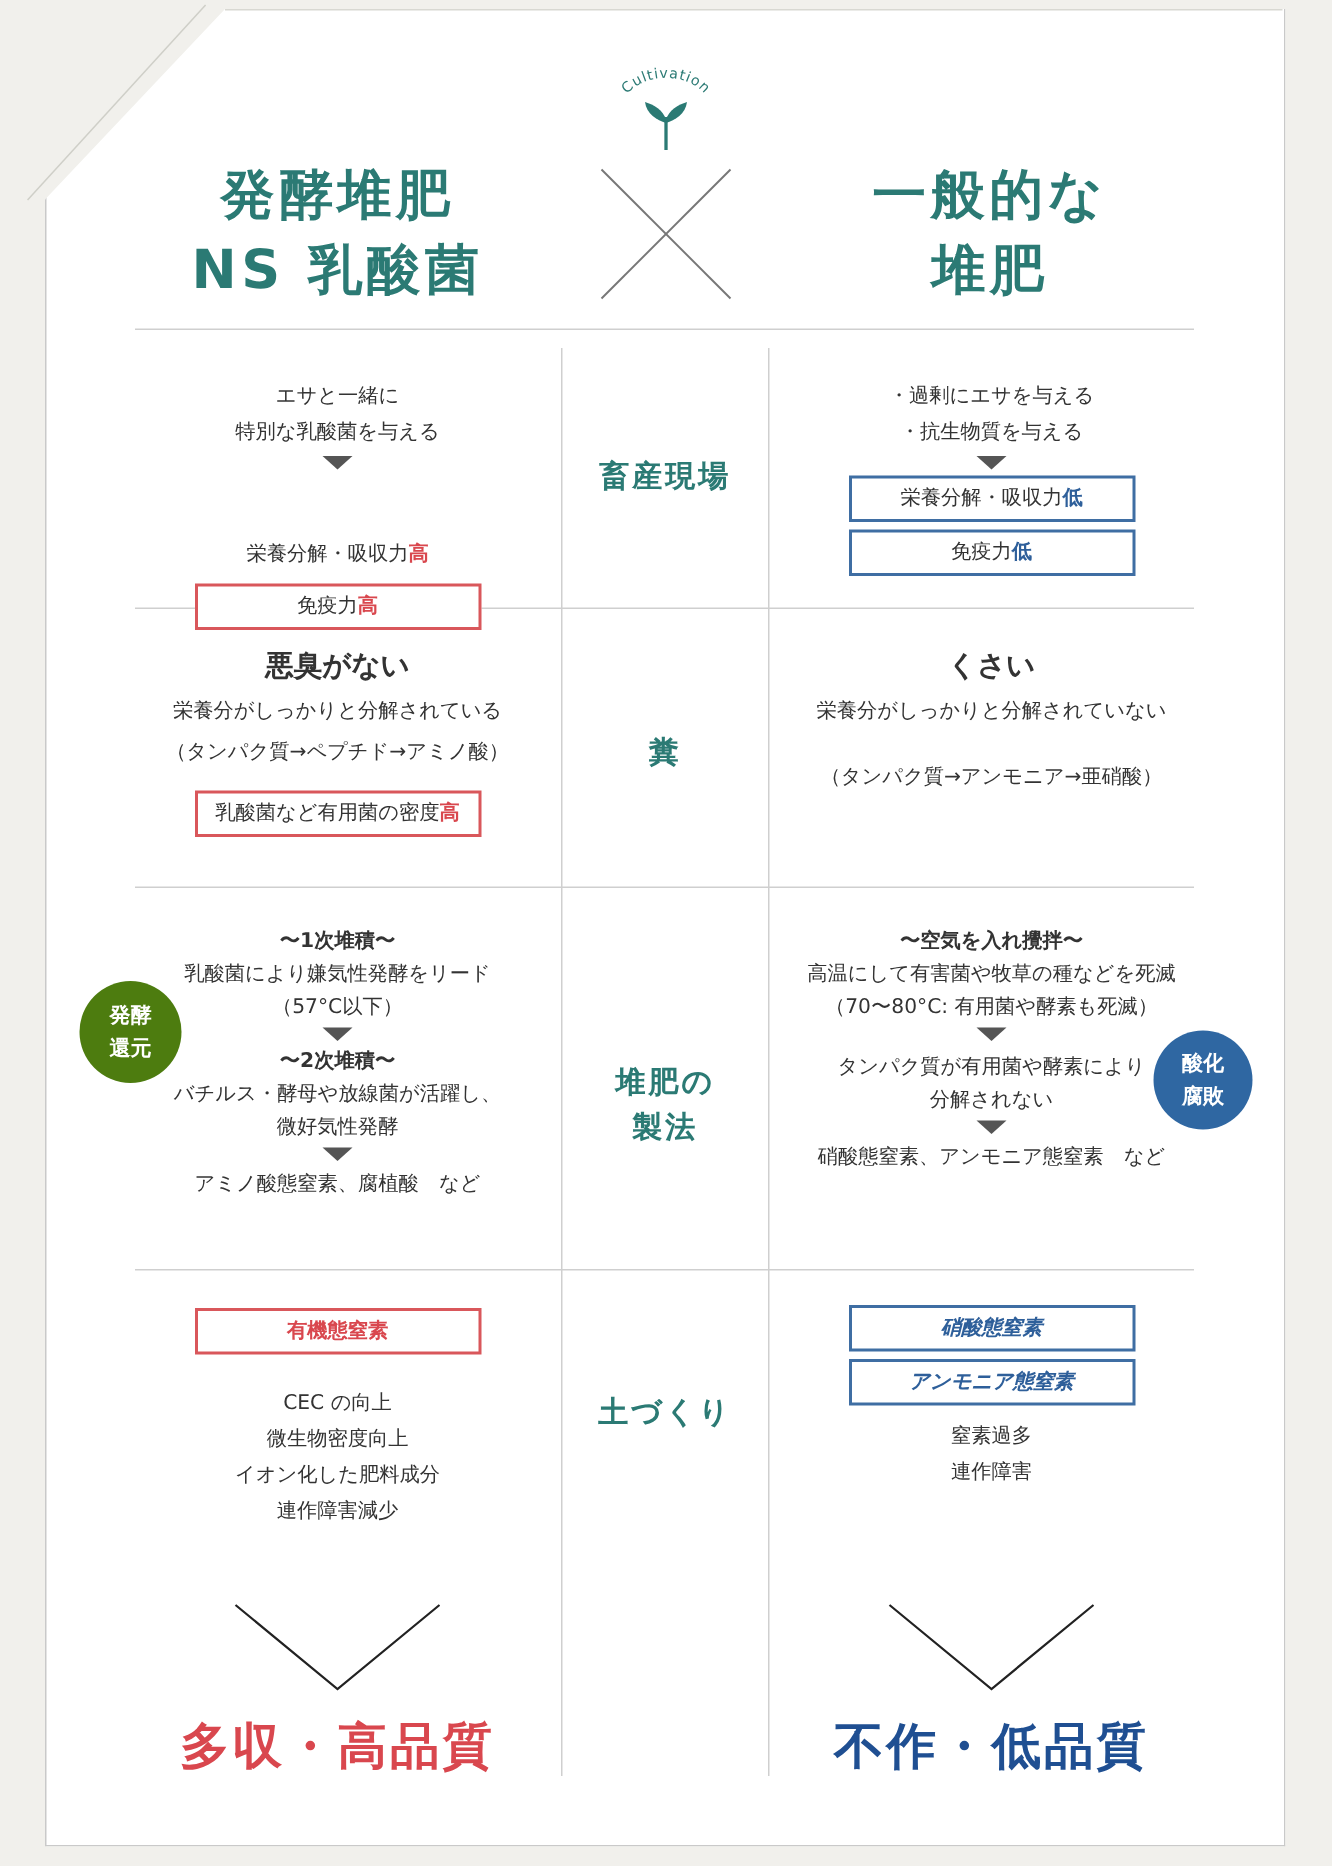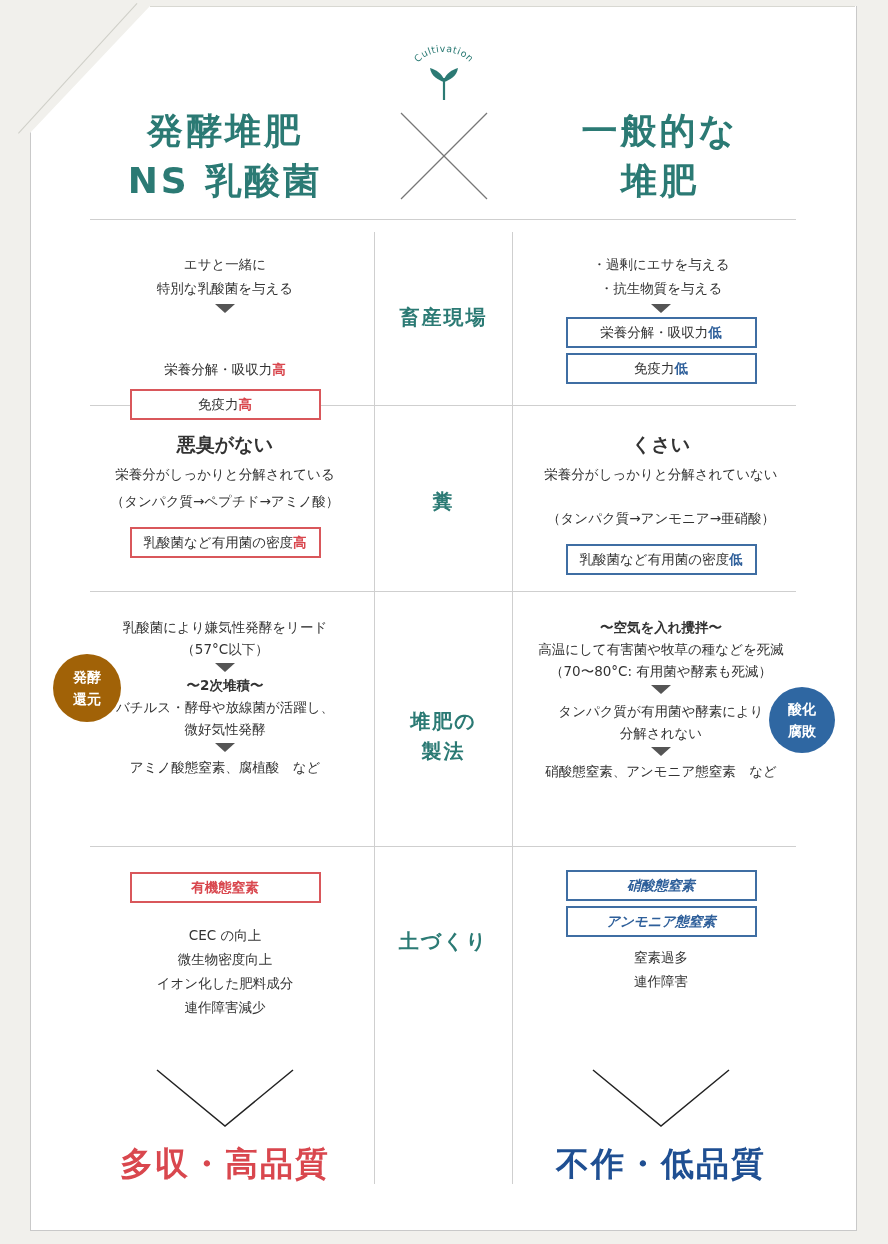--- a/index.html
+++ b/index.html
@@ -50,21 +50,21 @@
   .hl-blue { color: #2e5f9a; font-weight: bold; }
   .bold-red { color: #d9474e; font-weight: bold; }
   .bold-blue { color: #2e5f9a; font-weight: bold; font-style: italic; }
   .heading { font-size: 19px; font-weight: bold; color: #333; line-height: 32px; }
   .sub { font-weight: bold; }
   .circle {
     position: absolute; border-radius: 50%; color: #fff; font-weight: bold;
     font-size: 14px; line-height: 22px; text-align: center; display: flex;
     align-items: center; justify-content: center;
   }
-  .circle.red { background: #a16207; }
+  .circle.red { background: #4d7c0f; }
   .circle.blue { background: #2f67a2; }
   .chev { position: absolute; width: 140px; height: 60px; }
   .result {
     position: absolute; font-size: 33px; font-weight: bold; letter-spacing: 2px;
     text-align: center; line-height: 44px;
   }
 </style>
 </head>
 <body>
 
@@ -126,34 +126,34 @@
 <div class="col" style="left:90px; top:428px; width:270px;">
   <div class="heading">悪臭がない</div>
   <div style="margin-top:2px;">栄養分がしっかりと分解されている</div>
   <div style="margin-top:3px;">（タンパク質→ペプチド→アミノ酸）</div>
   <div class="box red" style="margin-top:14px;"><span>乳酸菌など有用菌の密度</span><span class="hl-red">高</span></div>
 </div>
 <div class="col" style="left:526px; top:428px; width:270px;">
   <div class="heading">くさい</div>
   <div style="margin-top:2px;">栄養分がしっかりと分解されていない</div>
   <div style="margin-top:20px;">（タンパク質→アンモニア→亜硝酸）</div>
-  <div class="box blue" style="margin-top:14px;"><span>乳酸菌など有用菌の密度</span><span class="hl-blue">低</span></div>
 </div>
 
 <div class="label" style="top:706px;">
   <div>堆肥の</div>
   <div>製法</div>
 </div>
 <div class="circle red" style="left:53px; top:654px; width:68px; height:68px;">
   <div>
       <div>発酵</div>
       <div>還元</div>
     </div>
 </div>
 <div class="col" style="left:100px; top:616px; width:250px; line-height:22px;">
+  <div class="sub">〜1次堆積〜</div>
   <div>乳酸菌により嫌気性発酵をリード</div>
   <div>（57°C以下）</div>
   <div class="tri" style="margin:3px auto 2px;"></div>
   <div class="sub">〜2次堆積〜</div>
   <div>バチルス・酵母や放線菌が活躍し、</div>
   <div>微好気性発酵</div>
   <div class="tri" style="margin:3px auto 4px;"></div>
   <div>アミノ酸態窒素、腐植酸　など</div>
 </div>
 <div class="circle blue" style="left:769px; top:687px; width:66px; height:66px;">

